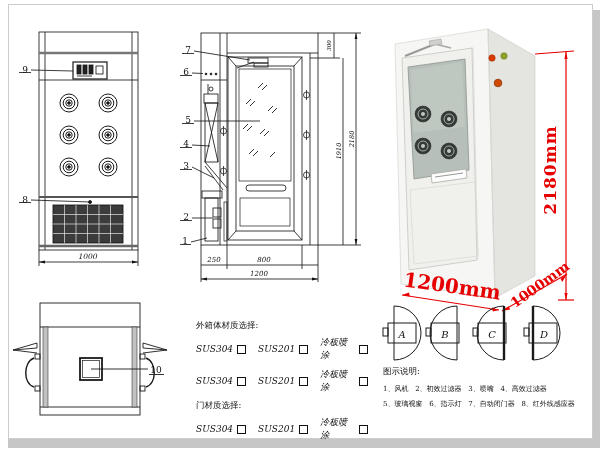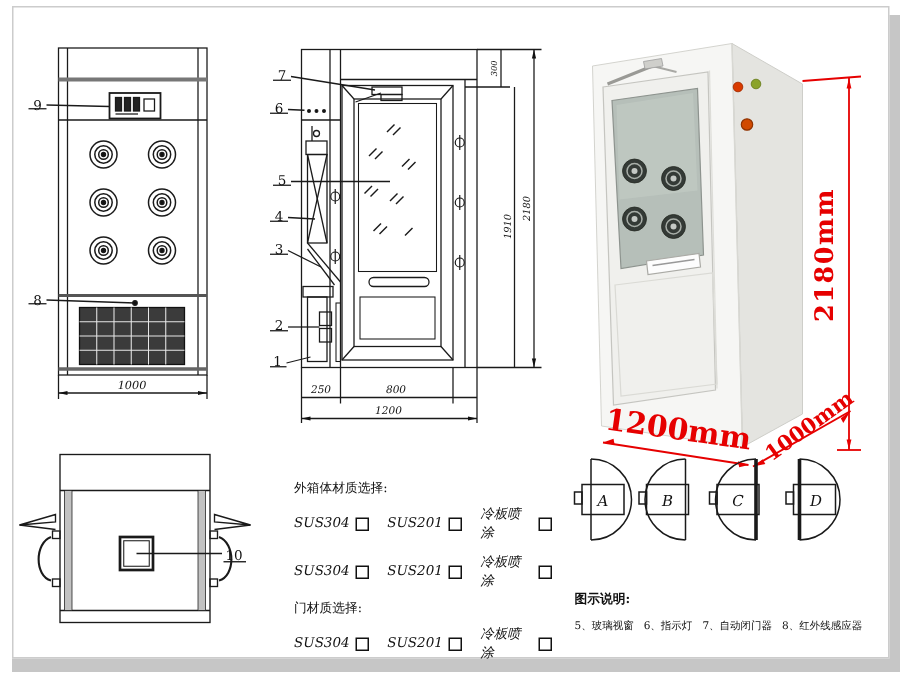--- a/index.html
+++ b/index.html
@@ -20,21 +20,21 @@
             transform:rotate(-90deg);}
   .dim-1200{left:392px;top:276px;width:120px;height:24px;font-size:20px;transform:rotate(8deg);}
   .dim-1000{left:491px;top:277px;width:100px;height:18px;font-size:14px;transform:rotate(-36deg);}
   .materials{position:absolute;left:196px;top:317px;width:172px;}
   .mat-label{font-family:"DejaVu Serif",serif;font-weight:400;font-size:8.5px;margin:3px 0 4px 0;}
   .mat-opts{display:flex;align-items:center;gap:12px;font-family:"DejaVu Serif",serif;
             font-style:italic;font-size:9px;margin-bottom:6px;}
   .opt{display:flex;align-items:center;gap:4px;}
   .cb{width:7px;height:7px;border:1.3px solid #111;display:inline-block;}
   .legend{position:absolute;left:383px;top:366px;width:215px;}
-  .legend-title{font-family:"DejaVu Serif",serif;font-weight:700;font-size:8.5px;margin-bottom:4px;margin-top:28px;}
+  .legend-title{font-family:"DejaVu Serif",serif;font-weight:400;font-size:8.5px;margin-bottom:4px;}
   .legend-line{font-family:"DejaVu Serif",serif;font-size:7px;line-height:15px;white-space:pre;}
 </style>
 </head>
 <body>
 
 <div class="canvas">
   <div class="page-border"></div>
   <div class="shadow-right"></div>
   <div class="shadow-bottom"></div>
 
@@ -432,15 +432,16 @@
     <g font-family="DejaVu Serif,serif" font-style="italic" font-size="10" fill="#111" stroke="none" text-anchor="middle">
       <text x="26" y="34.5">A</text>
       <text x="69" y="34.5">B</text>
       <text x="116" y="34.5">C</text>
       <text x="168" y="34.5">D</text>
     </g>
   </svg>
 
   <div class="legend">
     <div class="legend-title">图示说明:</div>
+    <div class="legend-line">1、风机   2、初效过滤器   3、喷嘴   4、高效过滤器</div>
     <div class="legend-line">5、玻璃视窗   6、指示灯   7、自动闭门器   8、红外线感应器</div>
   </div>
 </div>
 
 </body></html>

